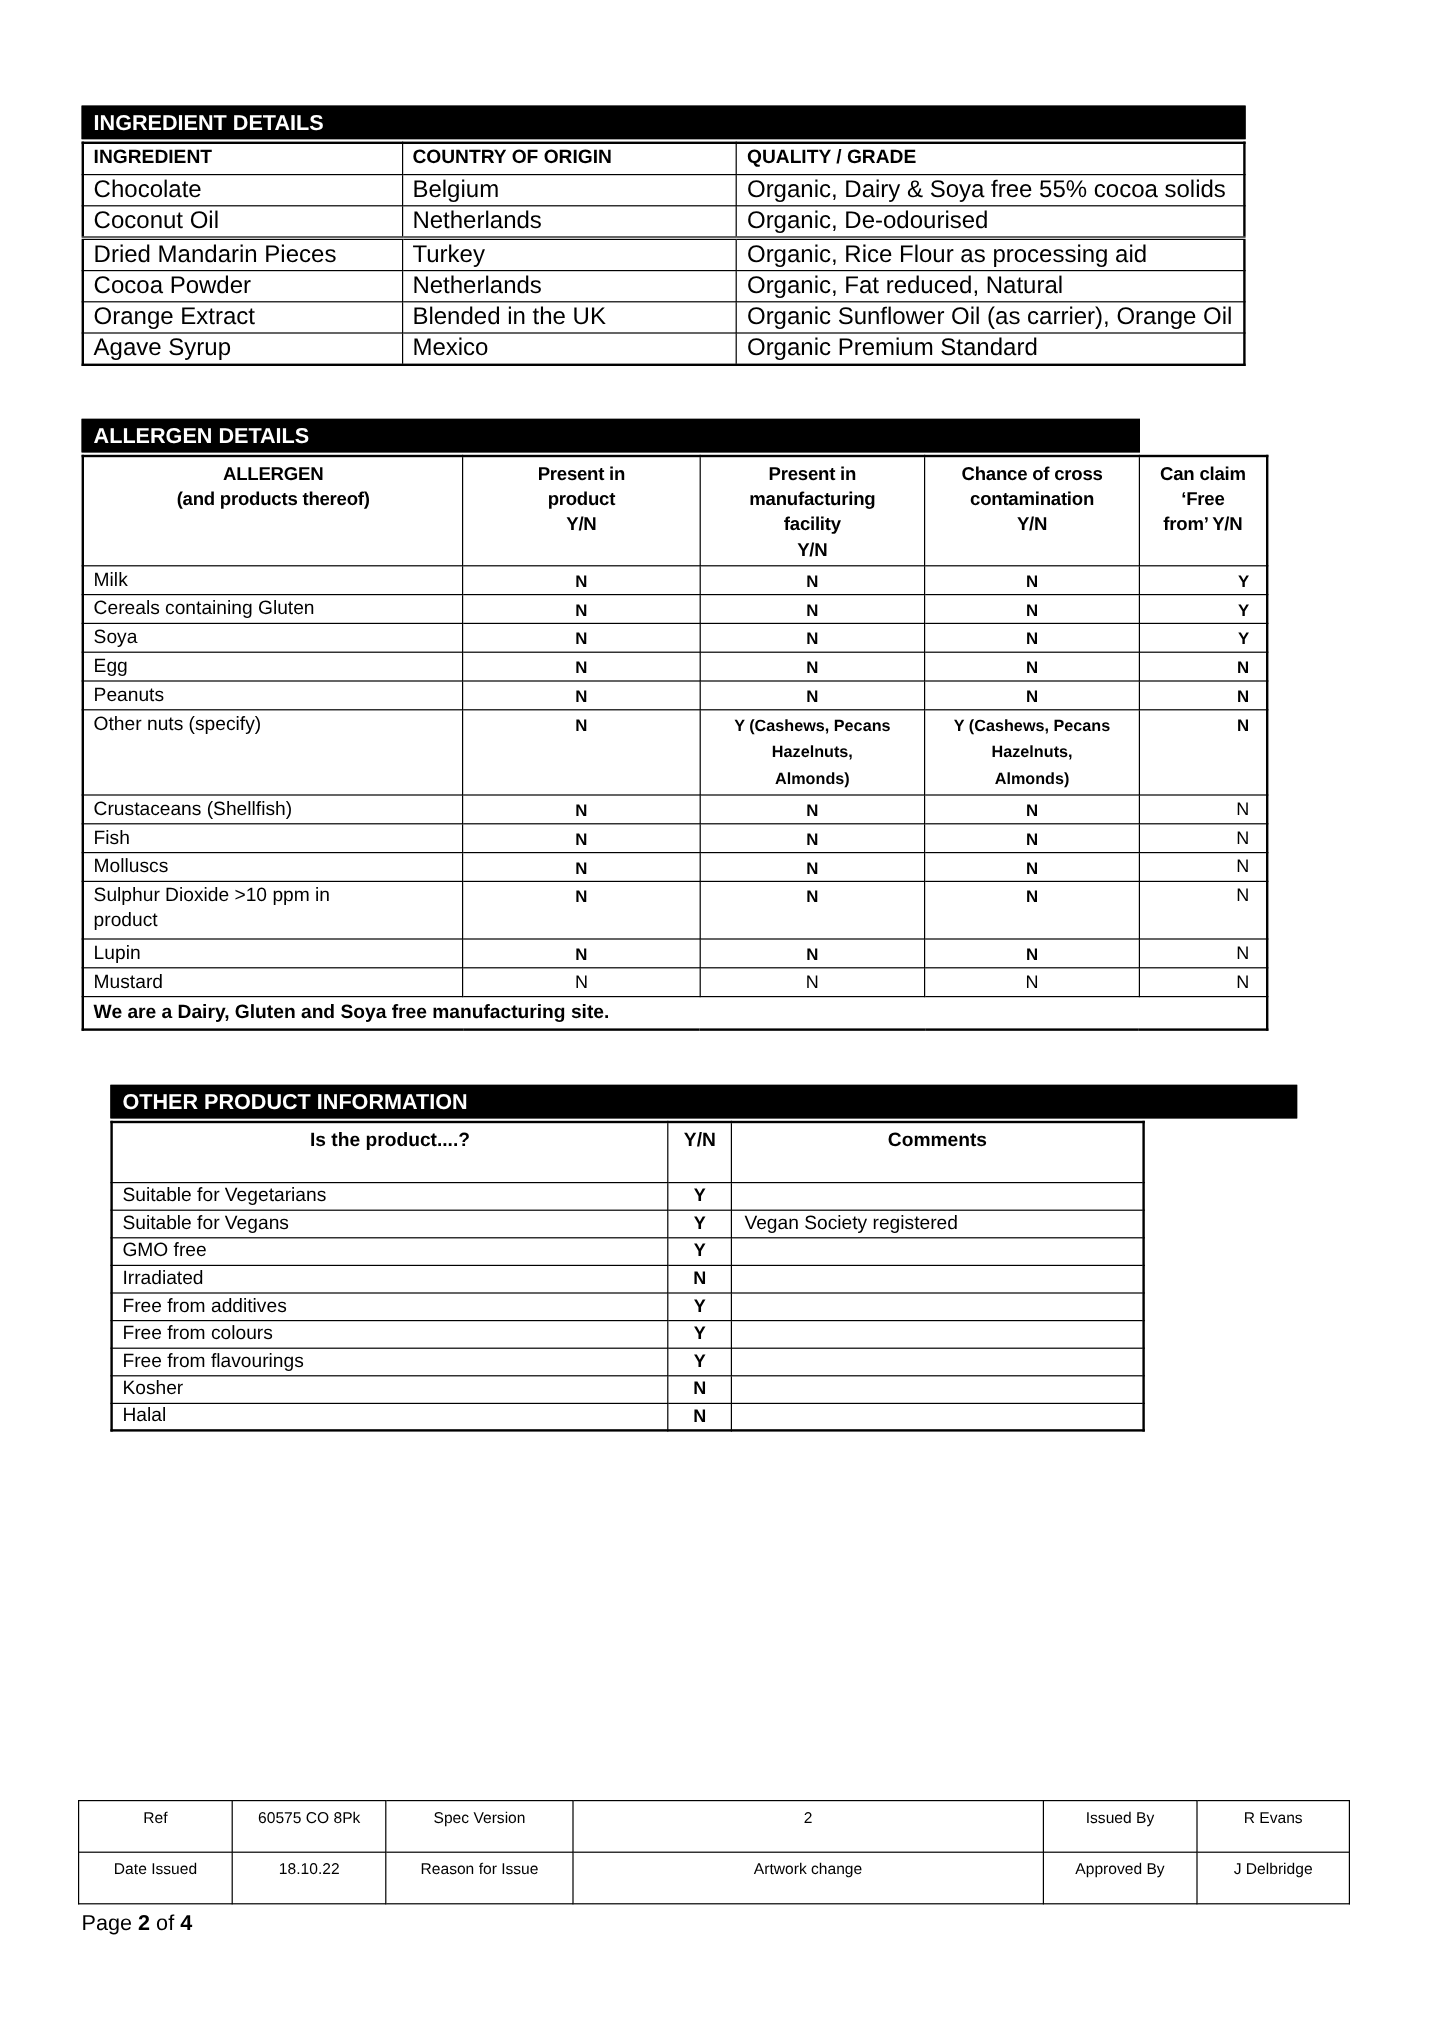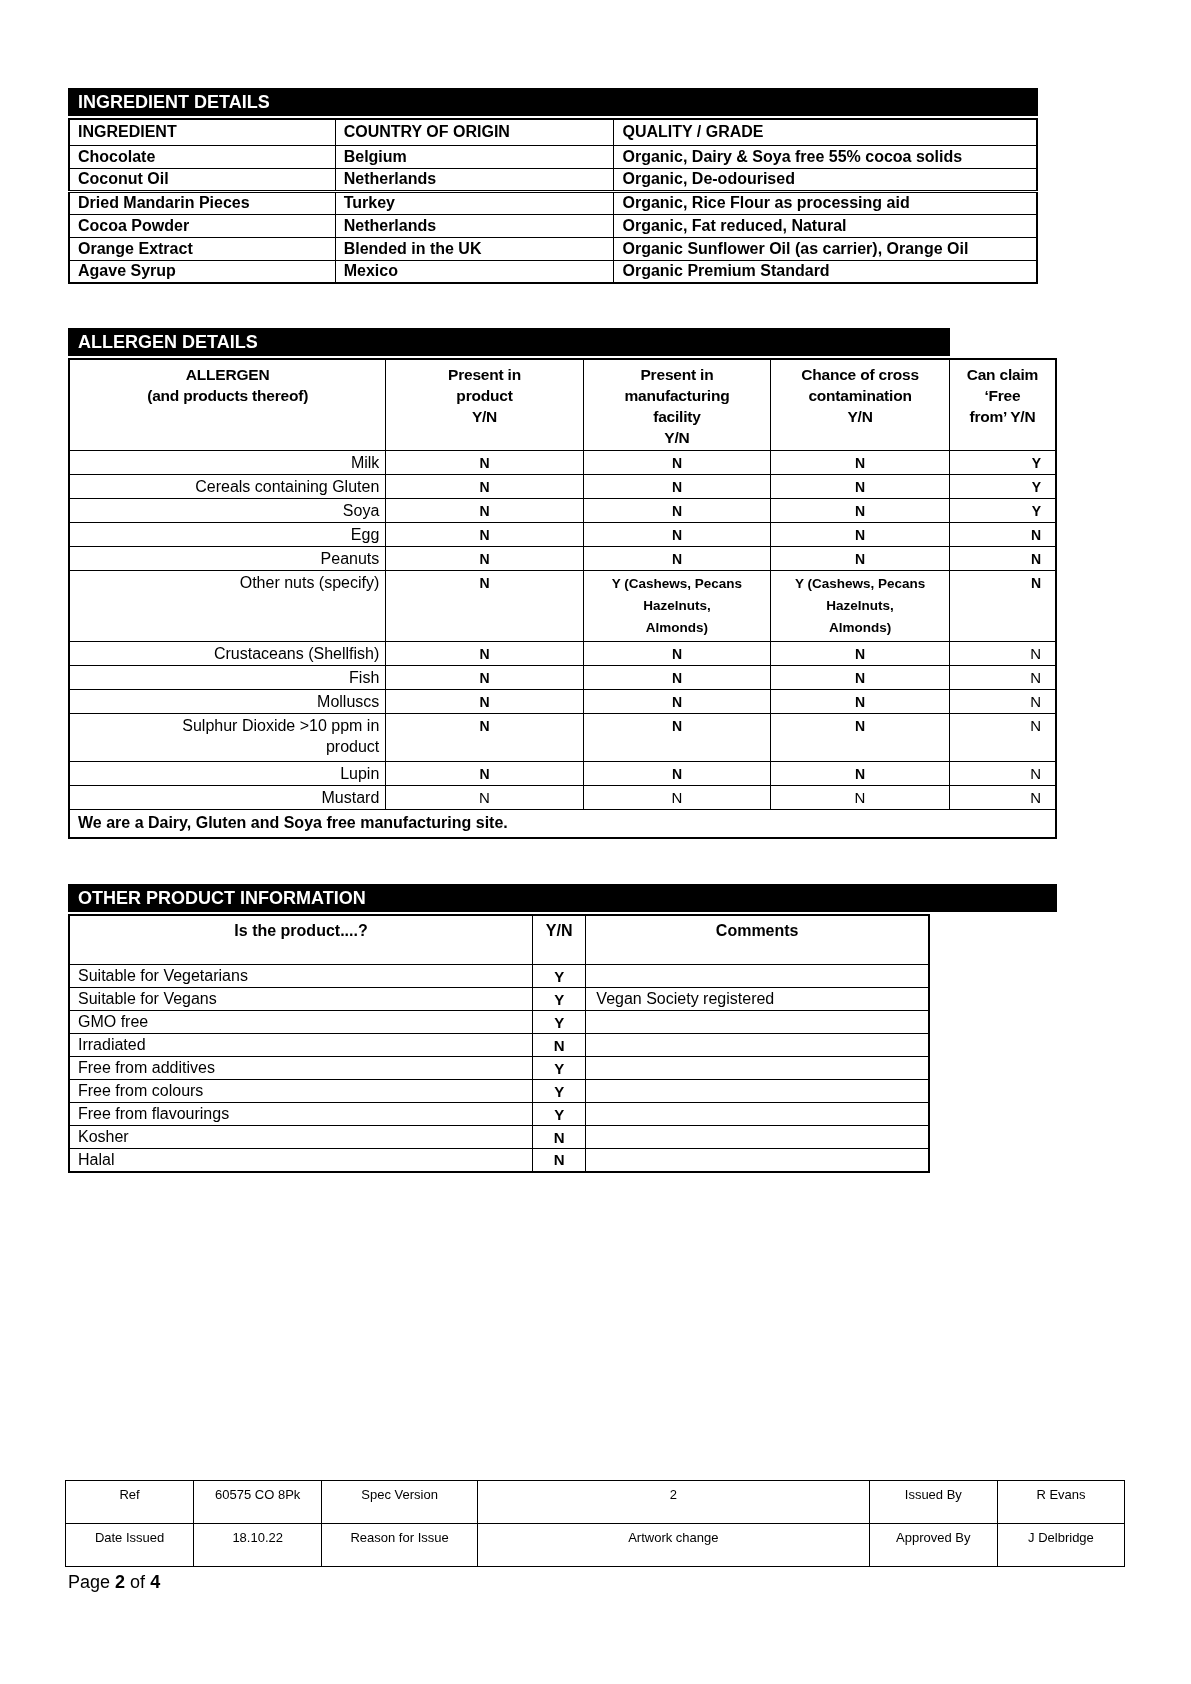--- a/index.html
+++ b/index.html
@@ -23,54 +23,54 @@
   th, td { border: 1px solid #000; overflow: hidden; }
 
   
   .ingredient-section { width: 970px; }
   .ingredient-section table { width: 970px; }
   .ingredient-section th {
     text-align: left; font-size: 16px; font-weight: bold;
     height: 26px; padding: 2px 6px 2px 8px; vertical-align: middle;
   }
   .ingredient-section td {
-    font-size: 16px; height: 23px; padding: 1px 6px 1px 8px; vertical-align: middle; font-weight: bold;
+    font-size: 20px; height: 23px; padding: 1px 6px 1px 8px; vertical-align: middle;
   }
   .ingredient-section tr.dbl td { border-bottom: 3px double #000; }
 
   
   .allergen-section { width: 882px; margin-top: 44px; }
   .allergen-section table { width: 989px; }
   .allergen-section th {
     font-size: 15.5px; font-weight: bold; line-height: 21px;
     text-align: center; vertical-align: top; padding: 4px 2px 2px;
     white-space: pre-line; height: 90px; letter-spacing: -0.2px;
   }
   .allergen-section td { vertical-align: top; }
   .allergen-section tr { height: 23px; }
   .allergen-section tr.nuts-row { height: 71px; }
   .allergen-section tr.sulphur-row { height: 48px; }
   .lbl {
-    font-size: 16px; line-height: 21px; text-align: right;
+    font-size: 16px; line-height: 21px; text-align: left;
     padding: 1px 6px 1px 8px; white-space: pre-line;
   }
   .val {
     font-size: 14px; font-weight: bold; text-align: center;
     padding-top: 3px; line-height: 18px;
   }
   .val.free { text-align: right; padding-right: 14px; }
   .val.norm { font-weight: normal; font-size: 15px; }
   .val.nuts { font-size: 13.5px; line-height: 22px; white-space: pre-line; padding-top: 2px; }
   .note-cell {
     font-size: 16px; font-weight: bold; text-align: left;
     padding: 4px 6px 4px 8px; height: 28px; vertical-align: middle;
   }
 
   
-  .other-section { width: 989px; margin-top: 45px; }
+  .other-section { width: 989px; margin-top: 45px; margin-left: 24px; }
   .other-section table { width: 862px; }
   .other-section th {
     font-size: 16px; font-weight: bold; text-align: center;
     vertical-align: top; padding-top: 6px; height: 50px;
   }
   .other-section tr { height: 23px; }
   .q-cell { font-size: 16px; text-align: left; padding: 1px 6px 1px 8px; vertical-align: middle; }
   .yn-cell { font-size: 15px; font-weight: bold; text-align: center; vertical-align: middle; }
   .cm-cell { font-size: 16px; text-align: left; padding: 1px 6px 1px 10px; vertical-align: middle; }
 

